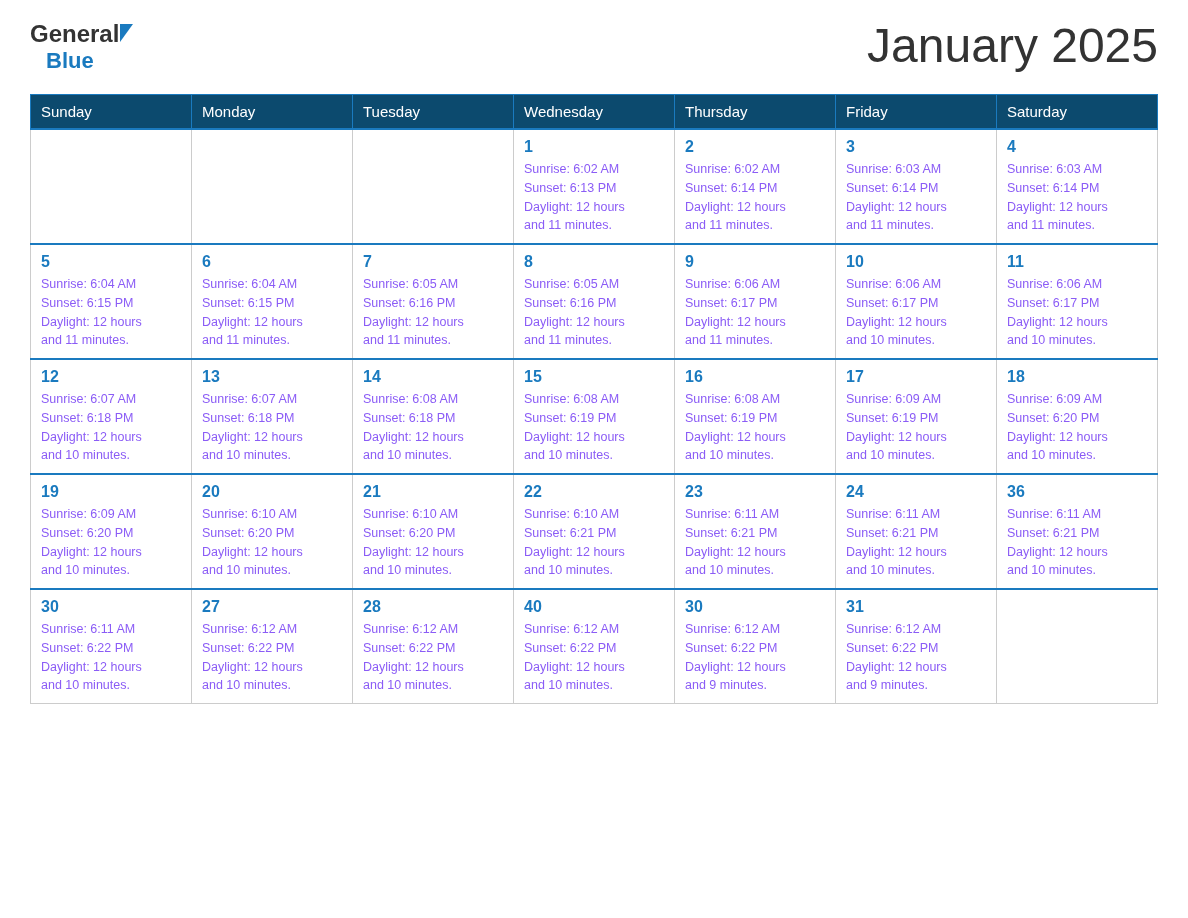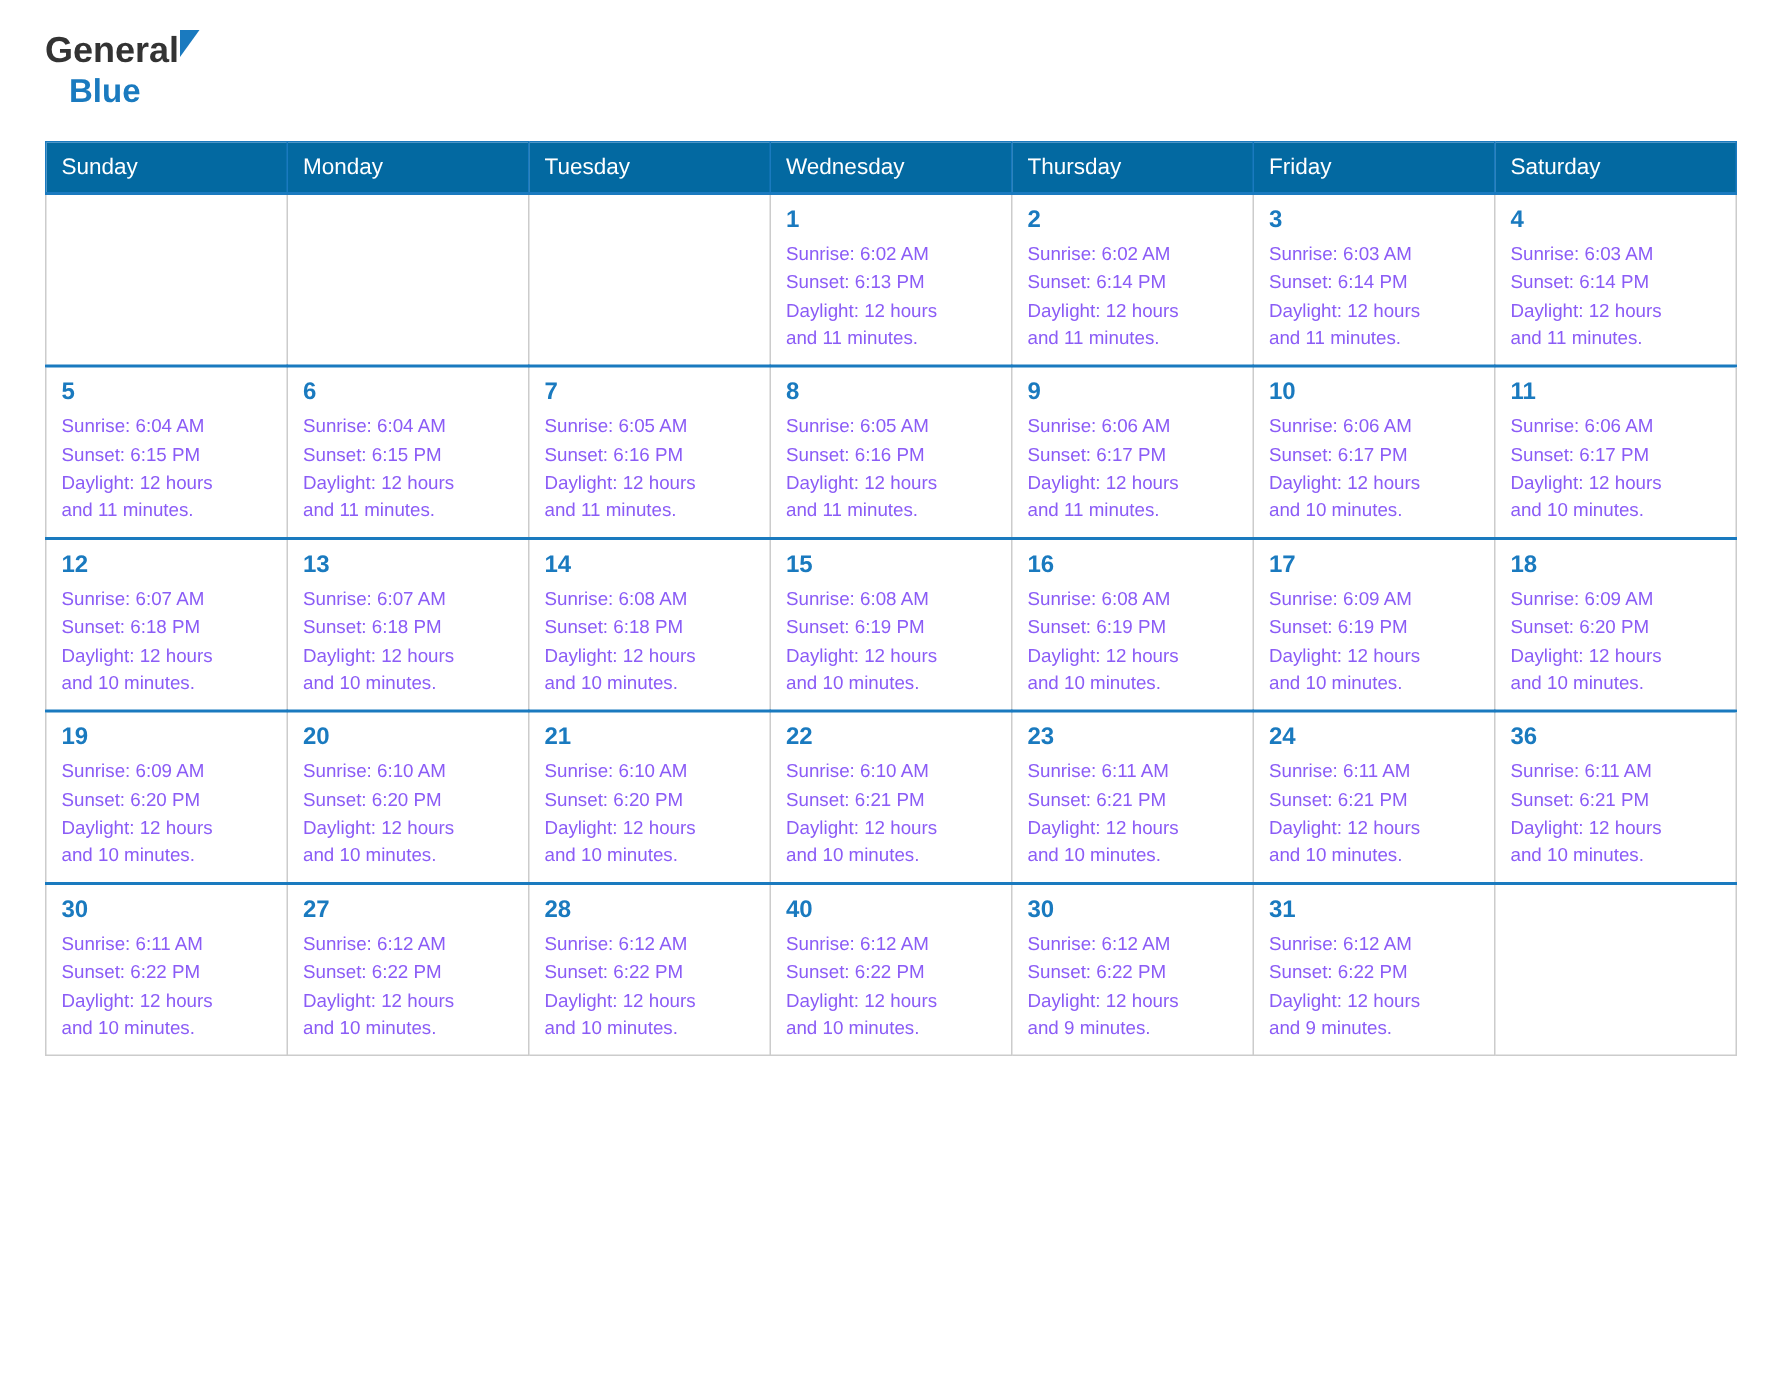--- a/index.html
+++ b/index.html
@@ -21,20 +21,21 @@
       display: flex;
       align-items: center;
       gap: 0;
     }
     .logo-wrapper {
       display: flex;
       flex-direction: column;
     }
     .logo-row1 {
       display: flex;
+      align-items: center;
     }
     .logo-blue-text {
       color: #1a7abf;
       font-size: 22px;
       font-weight: bold;
       margin-top: -4px;
       margin-left: 16px;
     }
     .title-area {
       text-align: right;
@@ -49,21 +50,21 @@
       font-size: 20px;
       color: #333;
       margin-top: 4px;
     }
     .calendar {
       width: 100%;
       border-collapse: collapse;
       border: 1px solid #ccc;
     }
     .calendar th {
-      background-color: #0369a1;
+      background-color: #0c4a6e;
       color: #fff;
       padding: 8px 10px;
       font-size: 15px;
       font-weight: normal;
       text-align: left;
       border: 1px solid #1a7abf;
     }
     .calendar td {
       vertical-align: top;
       padding: 8px 10px;
@@ -116,20 +117,21 @@
       <div class="logo-row1">
         <span style="font-size:24px;font-weight:bold;color:#333;">General</span>
         <span class="logo-triangle"></span>
       </div>
       <div>
         <span class="logo-blue-text">Blue</span>
       </div>
     </div>
   </div>
   <div class="title-area">
+    <div class="page-title">January 2025</div>
   </div>
 </div>
 
 <table class="calendar">
   <thead>
     <tr>
     <th>Sunday</th>
         <th>Monday</th>
         <th>Tuesday</th>
         <th>Wednesday</th>

